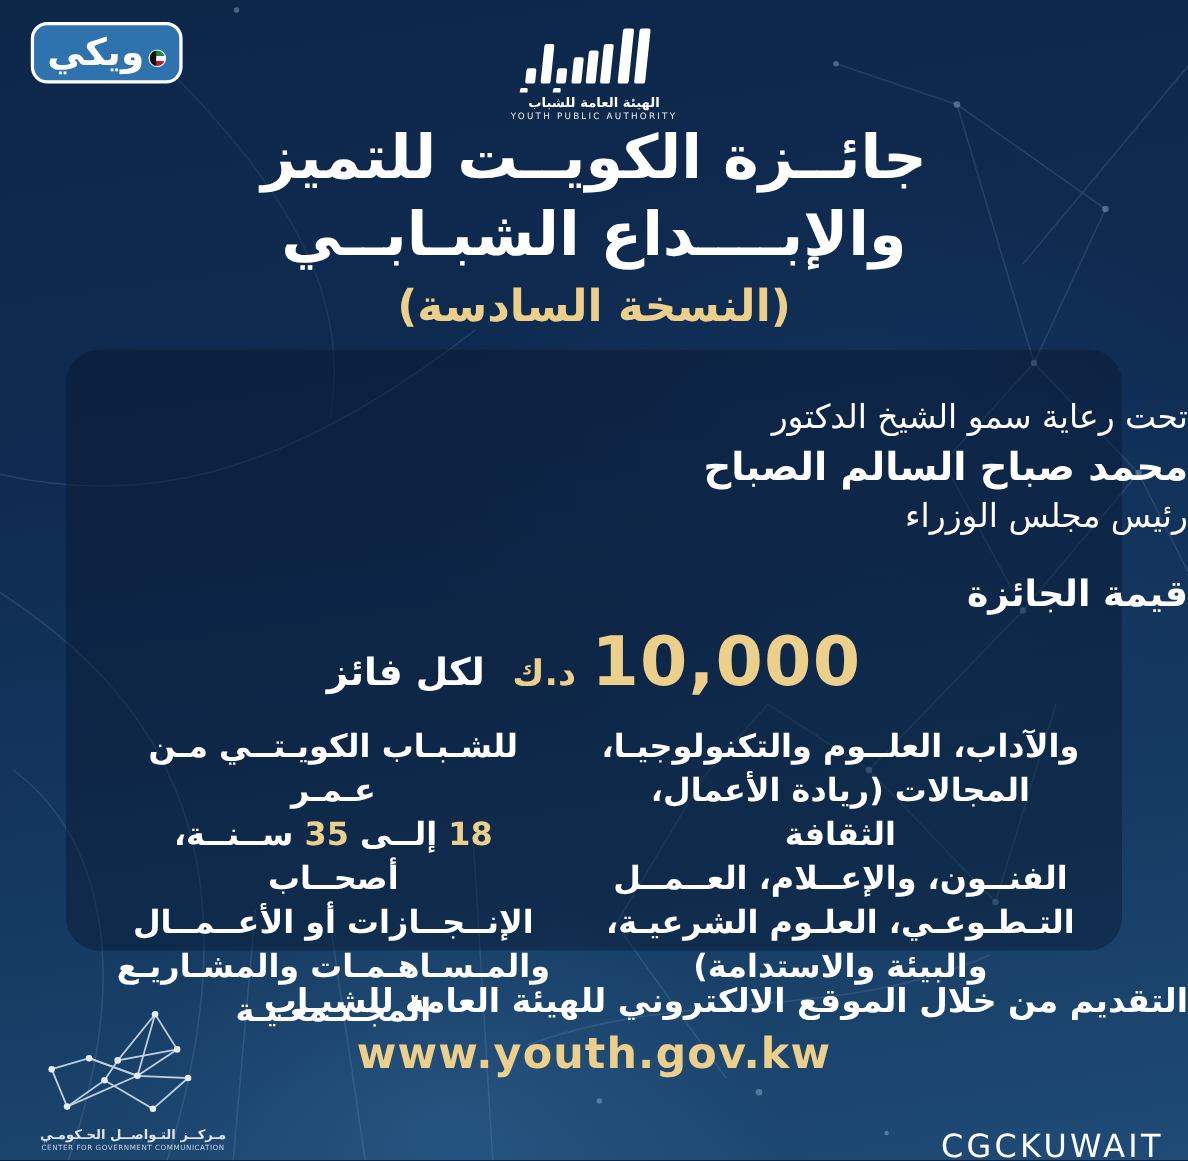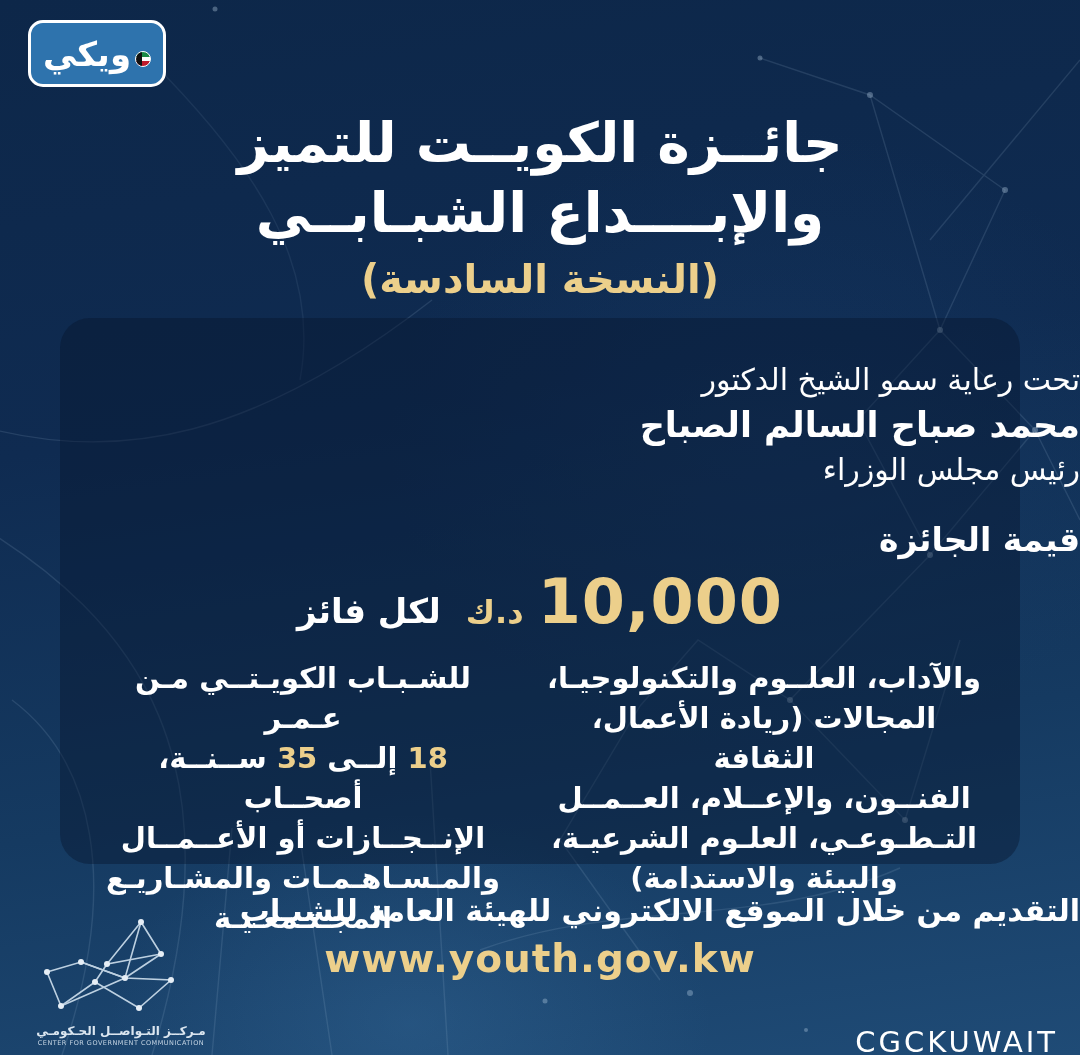--- a/index.html
+++ b/index.html
@@ -9,21 +9,21 @@
     background:
       radial-gradient(430px 300px at 38% 97%, rgba(64,122,172,.28), transparent 70%),
       radial-gradient(520px 420px at 72% 42%, rgba(28,70,118,.25), transparent 75%),
       linear-gradient(172deg,#0d2749 0%, #0f2b51 38%, #153a61 70%, #1f4b76 100%);
     color:#fff;
   }
   svg.deco{ position:absolute; inset:0; pointer-events:none; }
 
   
   .wiki-badge{
-    position:absolute; left:28px; top:20px; width:138px; height:67px;
+    position:absolute; left:28px; top:20px; width:138px; height:56px;
     background:#2e73ad; border:3px solid #fff; border-radius:15px;
     display:flex; align-items:center; justify-content:center; gap:4px;
     font-weight:bold; font-size:34px; color:#fff;
   }
   .flag-dot{ width:16px; height:16px; border-radius:50%; overflow:hidden; border:1px solid #fff;
     background:linear-gradient(180deg,#1a8a46 33%,#fff 33%,#fff 66%,#c01a2c 66%); position:relative; margin-top:10px;}
   .flag-dot::after{content:""; position:absolute; left:0; top:0; width:6px; height:100%; background:#111;}
   .authority-logo{ position:absolute; left:0; right:0; top:22px; text-align:center; }
   .authority-logo .bars{ display:block; margin:0 auto; }
   .authority-logo .ar{ font-size:12px; letter-spacing:1px; color:#fff; margin-top:2px; font-weight:bold;}
@@ -111,20 +111,38 @@
         <circle cx="806" cy="1030" r="2"></circle>
         <circle cx="760" cy="58" r="2.5"></circle>
     </g>
   </svg>
 
   <div class="wiki-badge">
     <span>ويكي</span>
     <span class="flag-dot"></span>
   </div>
 
+  <div class="authority-logo">
+    <svg class="bars" width="150" height="62" viewBox="0 0 150 62">
+      <g fill="#fff" transform="skewX(-6)">
+        <rect x="18" y="40" width="9" height="14" rx="2"></rect>
+        <rect x="14" y="58" width="7" height="6" rx="1.5"></rect>
+        <rect x="32" y="18" width="9" height="36" rx="2"></rect>
+        <rect x="46" y="40" width="9" height="14" rx="2"></rect>
+        <rect x="44" y="58" width="7" height="6" rx="1.5"></rect>
+        <rect x="60" y="30" width="9" height="24" rx="2"></rect>
+        <rect x="73" y="24" width="9" height="30" rx="2"></rect>
+        <rect x="86" y="18" width="9" height="36" rx="2"></rect>
+        <rect x="102" y="4" width="10" height="50" rx="2"></rect>
+        <rect x="117" y="4" width="10" height="50" rx="2"></rect>
+      </g>
+    </svg>
+    <div class="ar">الهيئة العامة للشباب</div>
+    <div class="en">YOUTH PUBLIC AUTHORITY</div>
+  </div>
 
   <div class="title">
     <div class="l">جائــزة الكويــت للتميز</div>
     <div class="l">والإبــــداع الشبـابــي</div>
     <div class="edition">(النسخة السادسة)</div>
   </div>
 
   <div class="panel"></div>
 
   <div class="patronage">

